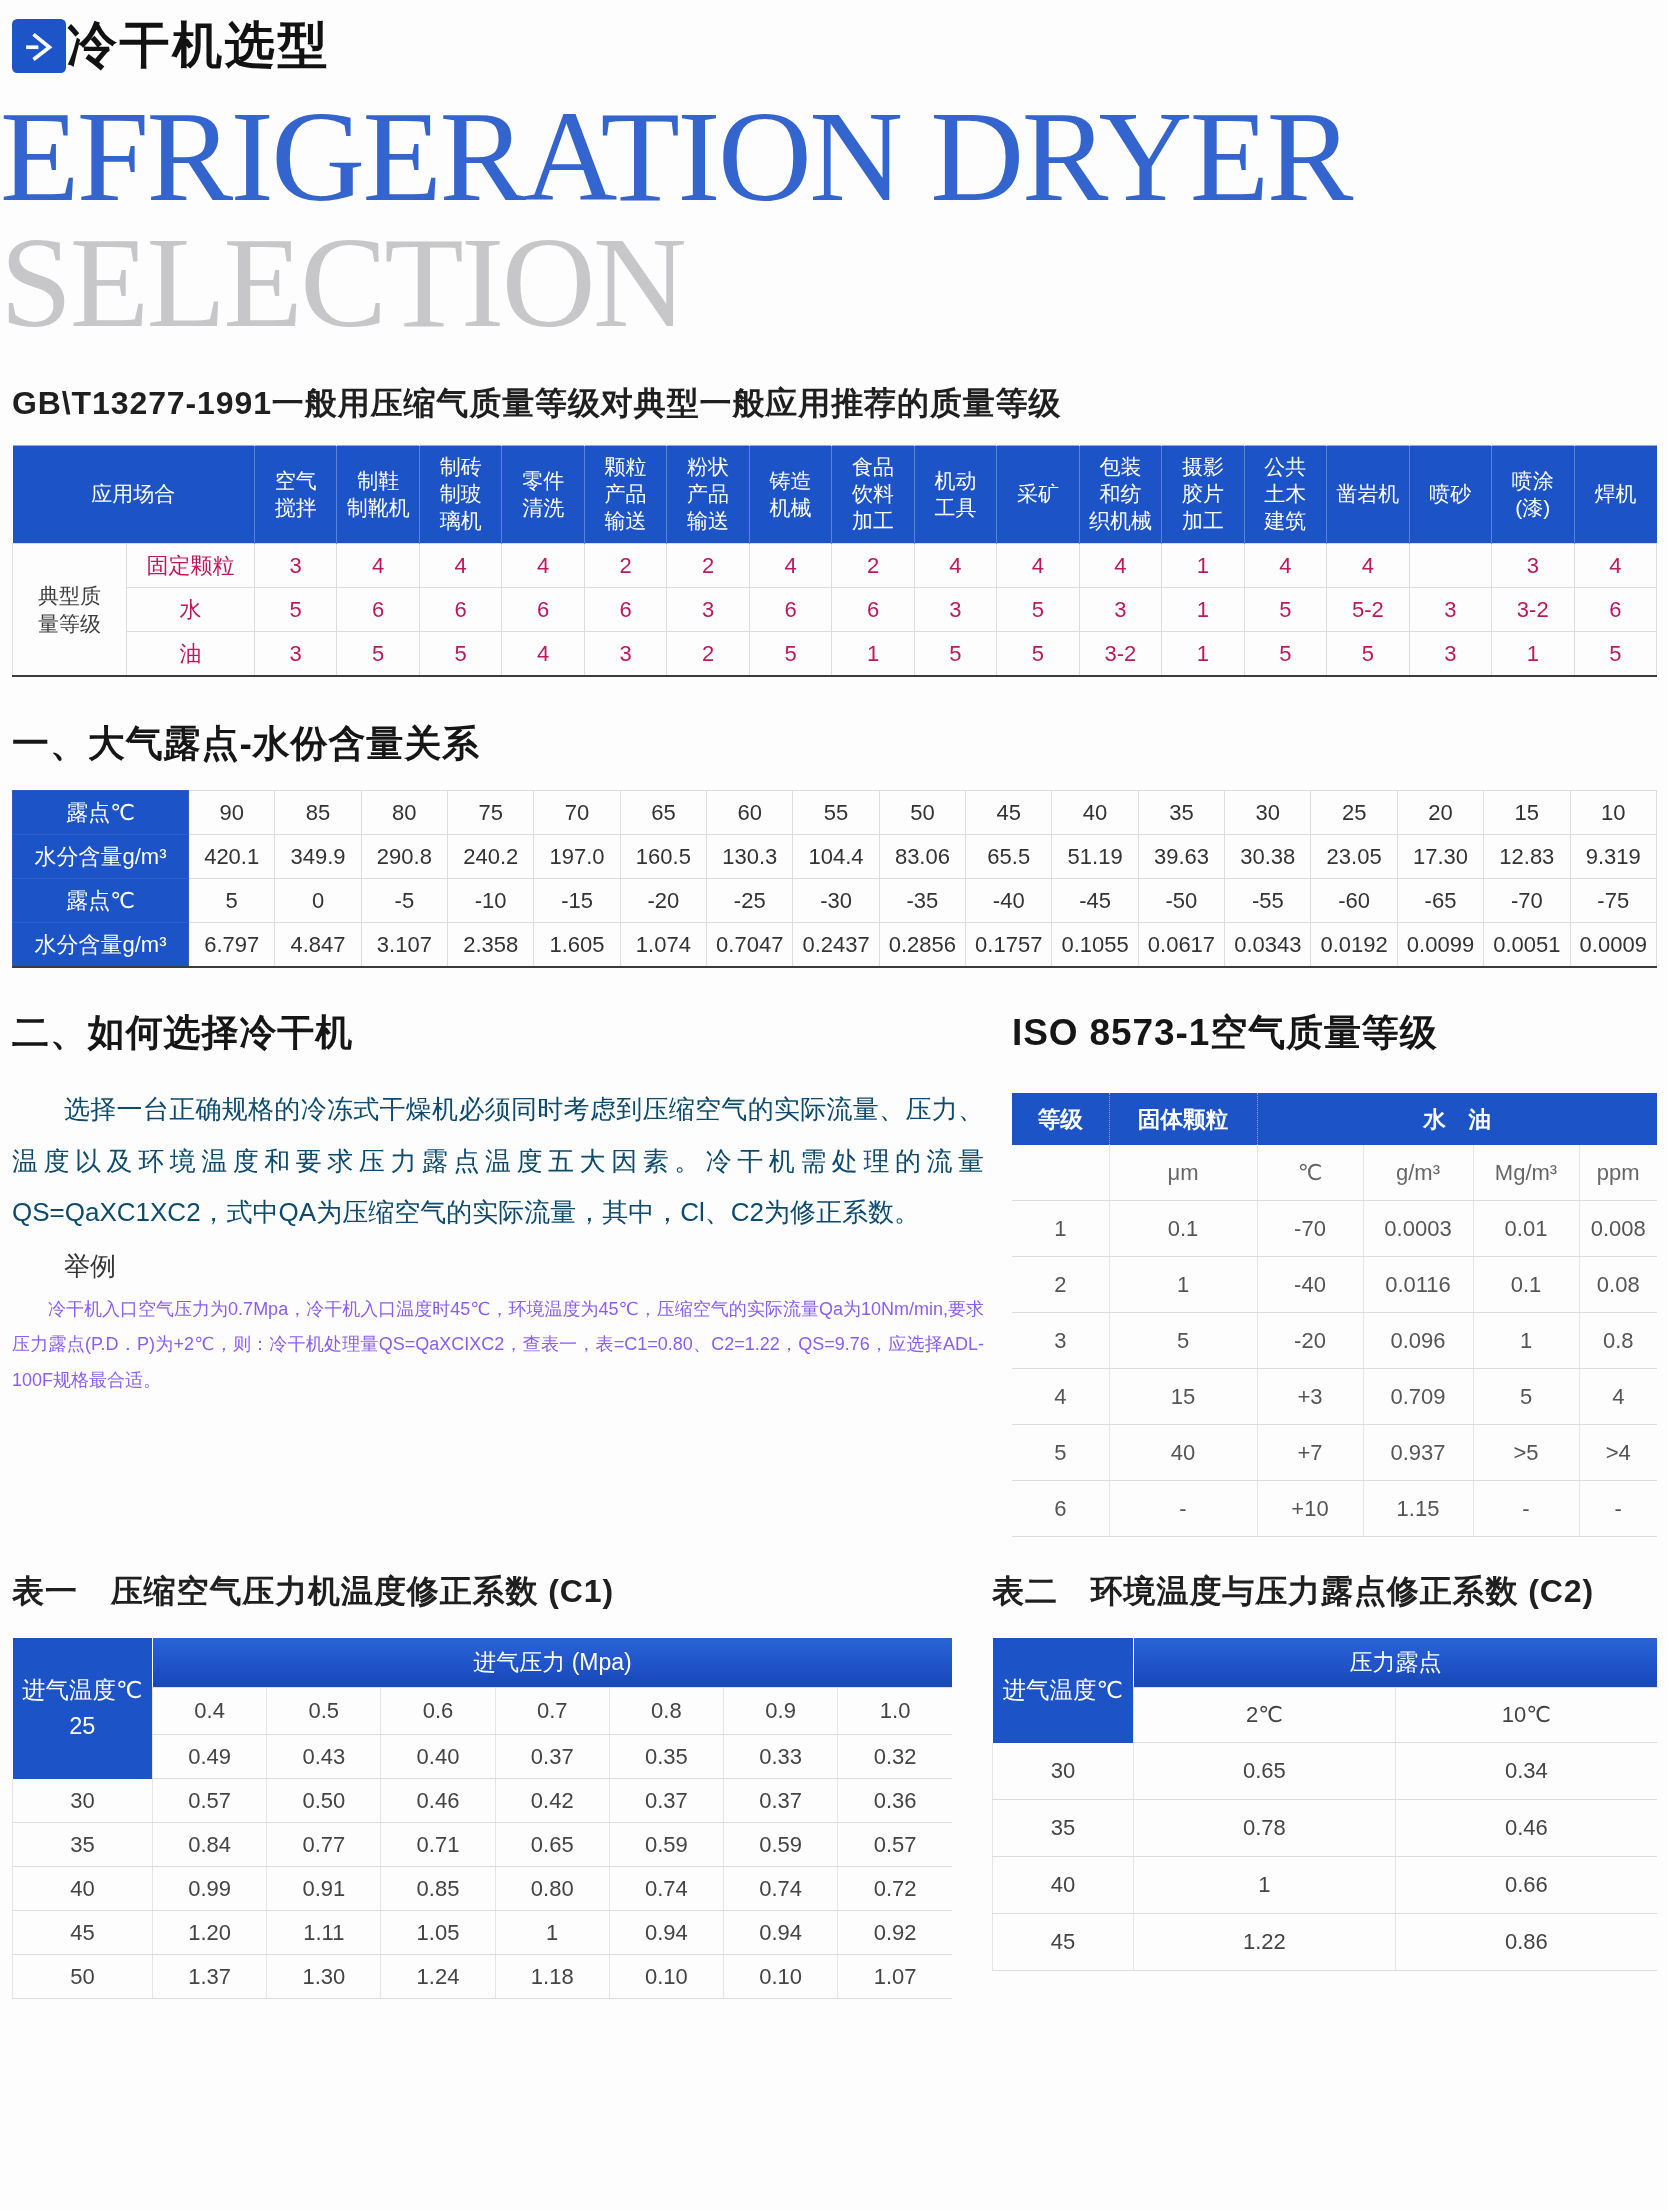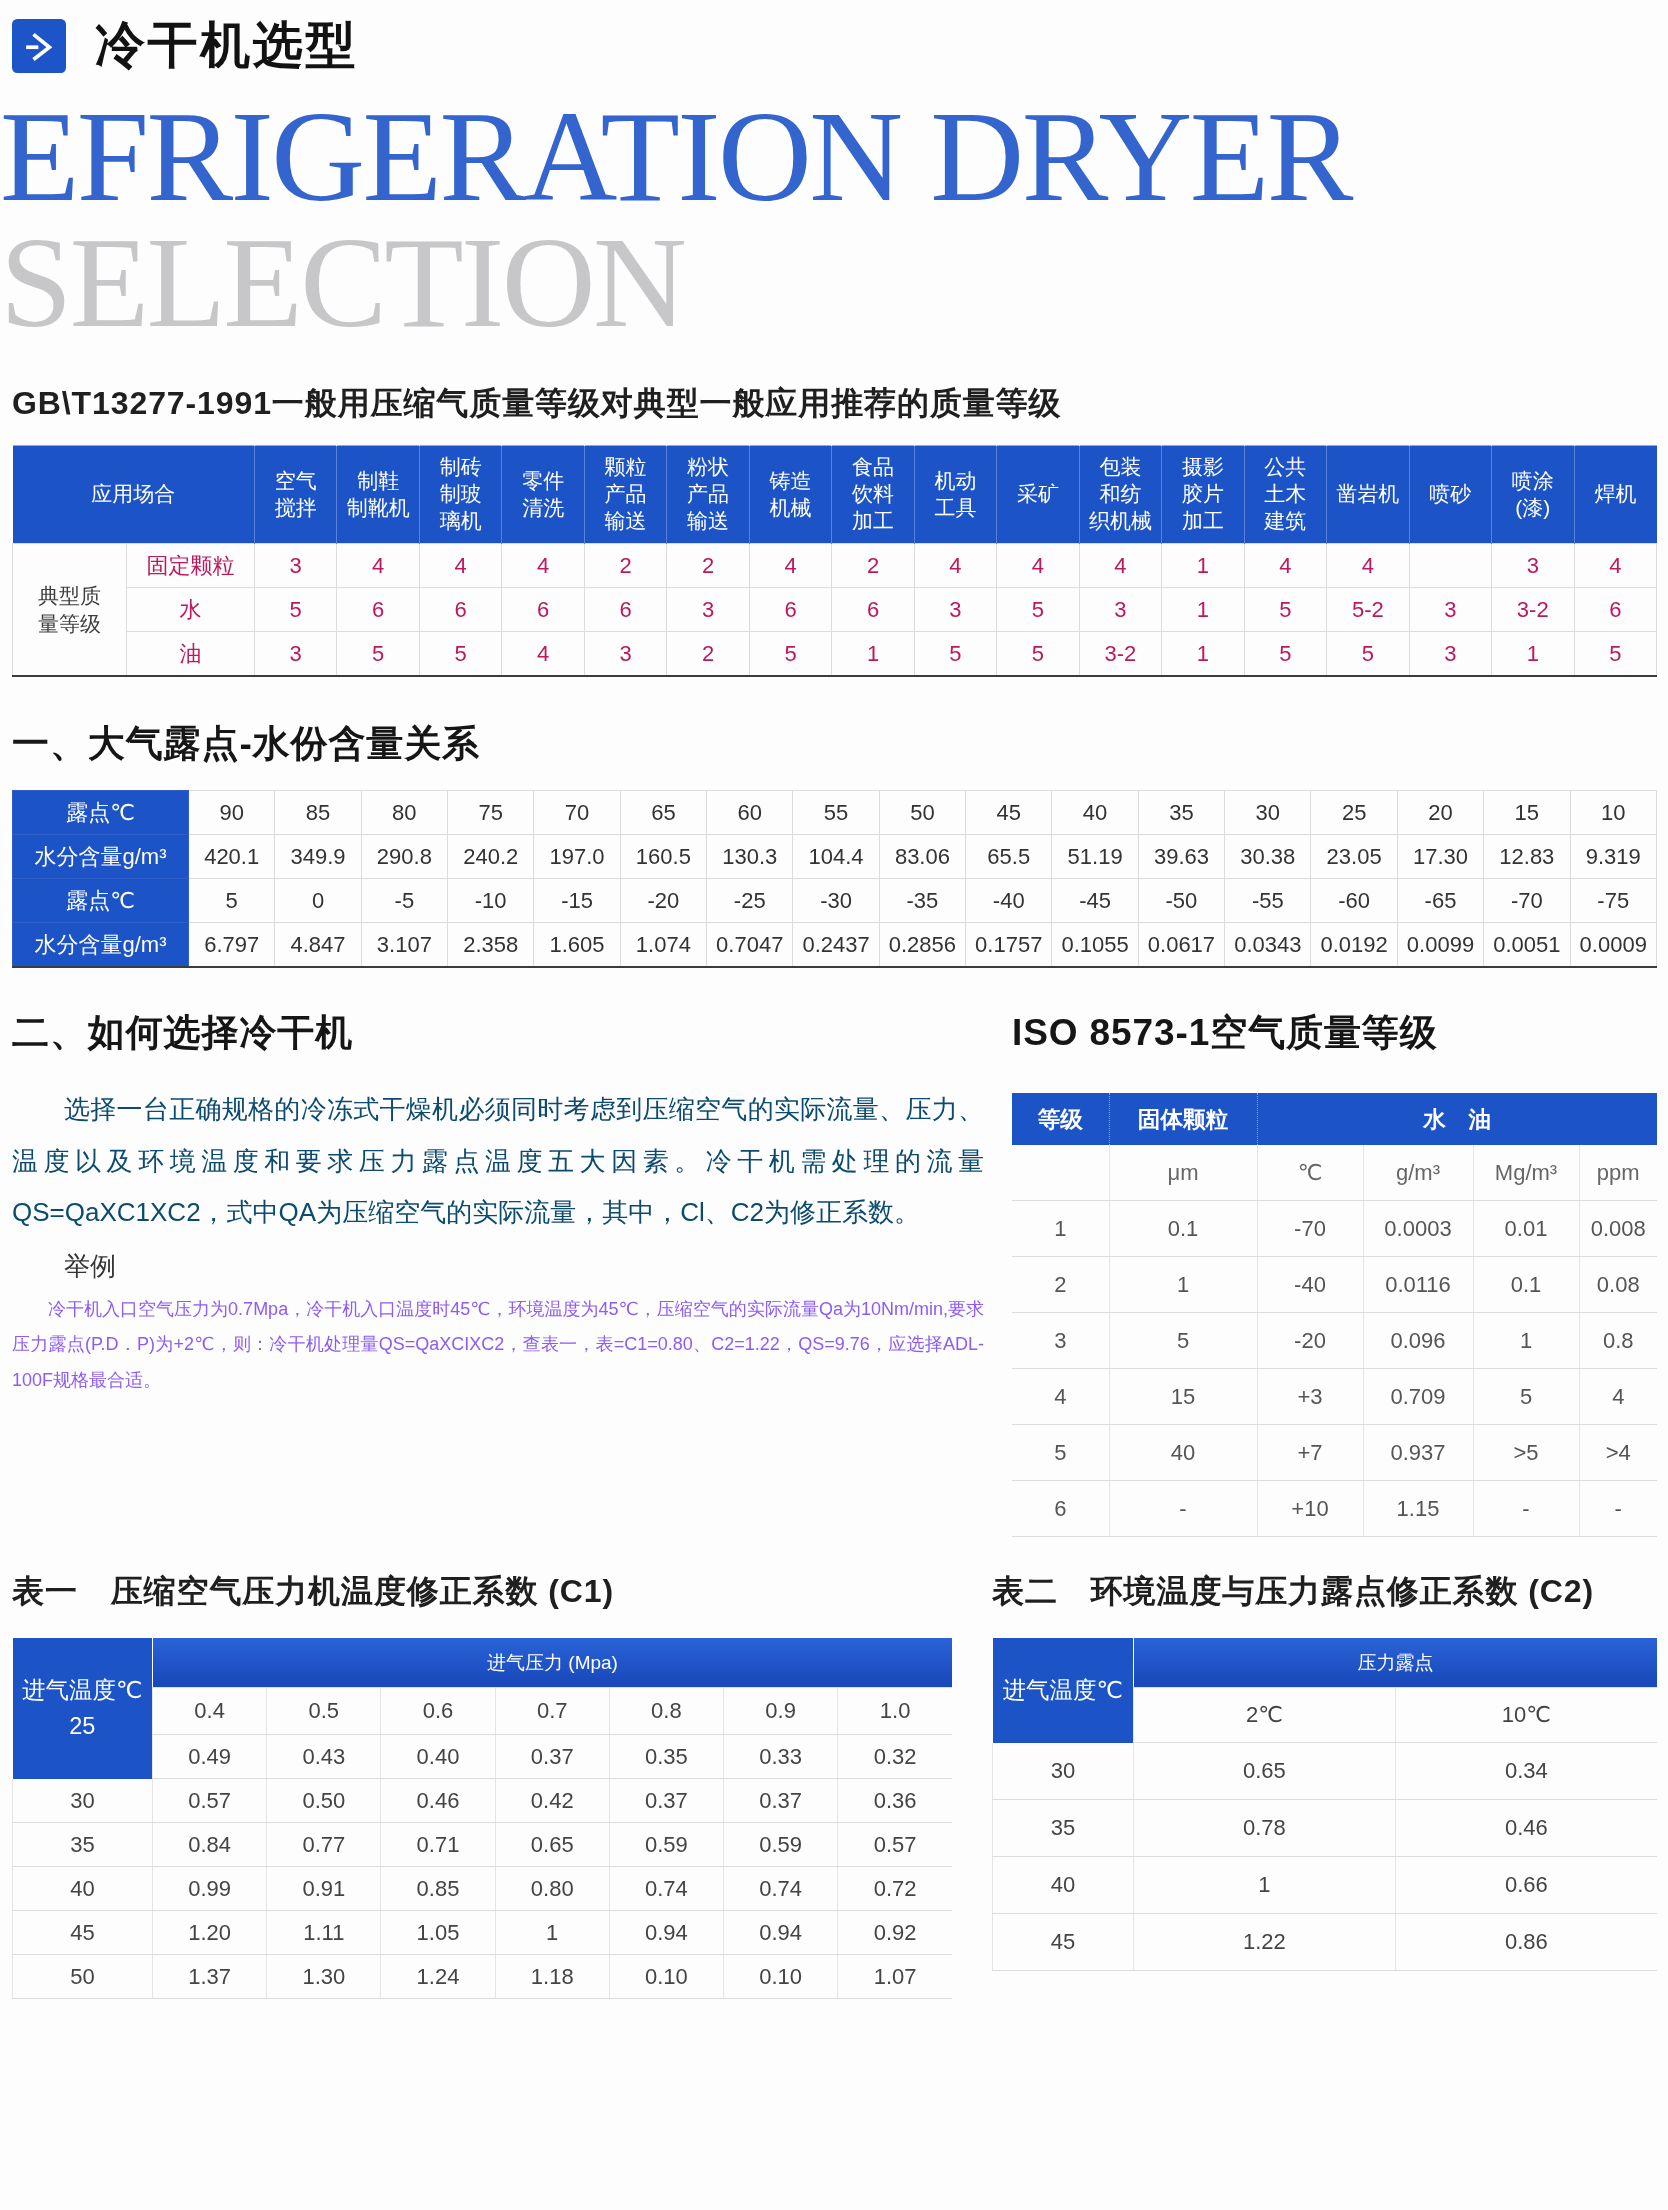--- a/index.html
+++ b/index.html
@@ -1,21 +1,21 @@
 <!DOCTYPE html>
 <html style="font-size:14px"><head>
 <meta charset="utf-8">
 <style>
   html,body{margin:0;padding:0}
   body{width:1669px;height:2211px;background:#fdfdfe;overflow:hidden;
        font-family:"Liberation Sans","DejaVu Sans",sans-serif;color:#333}
   .page{padding:10.4px 12px 0}
 
   
-  .hdr{display:flex;align-items:center;gap:29px;margin-top:1.7px}
+  .hdr{display:flex;align-items:center;gap:1px;margin-top:1.7px}
   .arrow-box{width:54px;height:54px;background:#1d55c9;border-radius:5.2px;
              display:flex;align-items:center;justify-content:center;flex:0 0 auto}
   .page-title{font-size:50px;font-weight:700;color:#121212;letter-spacing:2.6px}
 
   
   .hero{margin:14px 0 0 -12px;line-height:.97}
   .hero-en{font-family:"Liberation Serif","DejaVu Serif",serif;font-size:130px;
            letter-spacing:-2.6px;color:#3464cd;white-space:nowrap}
   .hero-sel{font-family:"Liberation Serif","DejaVu Serif",serif;font-size:130px;
             letter-spacing:-2.6px;color:#c7c7ca;white-space:nowrap}
@@ -65,21 +65,21 @@
   
   .bottom{display:flex;margin-top:33px}
   .bot-left{width:940px;flex:0 0 auto}
   .bot-right{flex:1 1 auto;padding-left:40px}
   .caption{font-size:32px;font-weight:600;color:#1f1f1f;letter-spacing:0.9px}
 
   .c1{margin-top:24px;border-bottom:1.7px solid #555}
   .c1 .corner,.c2 .corner{background:#1c53c6;color:#fff;font-size:23.5px;font-weight:500;
         line-height:1.5;border:none}
   .c1 .topbar,.c2 .topbar{background:linear-gradient(180deg,#2a63d8,#1747b8);color:#fff;
-        font-size:19px;font-weight:500;height:49px;border-left:1.7px solid #fff}
+        font-size:23px;font-weight:500;height:49px;border-left:1.7px solid #fff}
   .c1 td{height:43px;font-size:22px;color:#444;border-bottom:0.9px solid #ddd;
          border-left:0.9px solid #e5e5e5}
   .c1 tr.subh td{height:46px}
   .c2{margin-top:24px;border-bottom:1.7px solid #555}
   .c2 td{height:56px;font-size:22px;color:#444;border-bottom:0.9px solid #ddd;
          border-left:0.9px solid #e5e5e5}
   .c2 tr.subh td{height:54px}
 </style>
 </head>
 <body>

